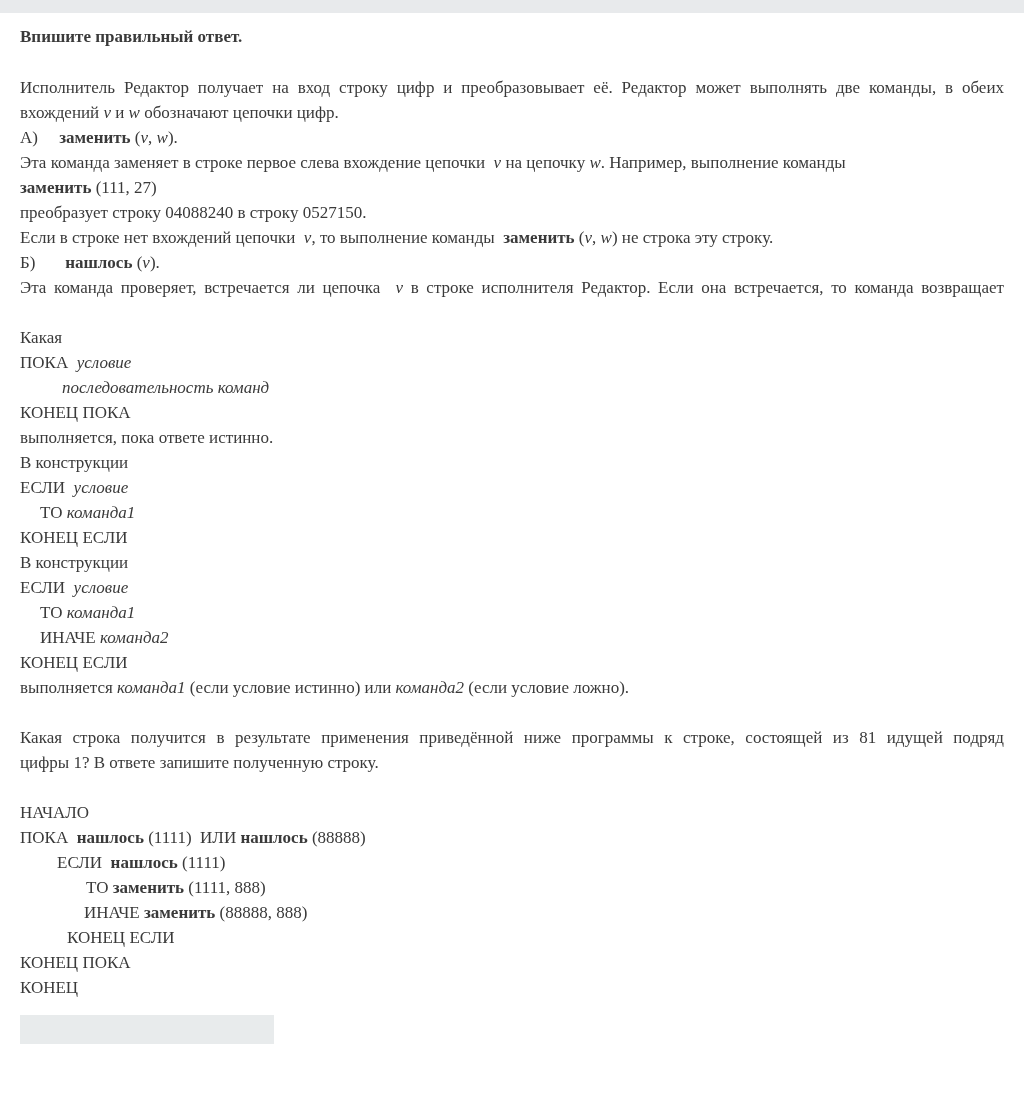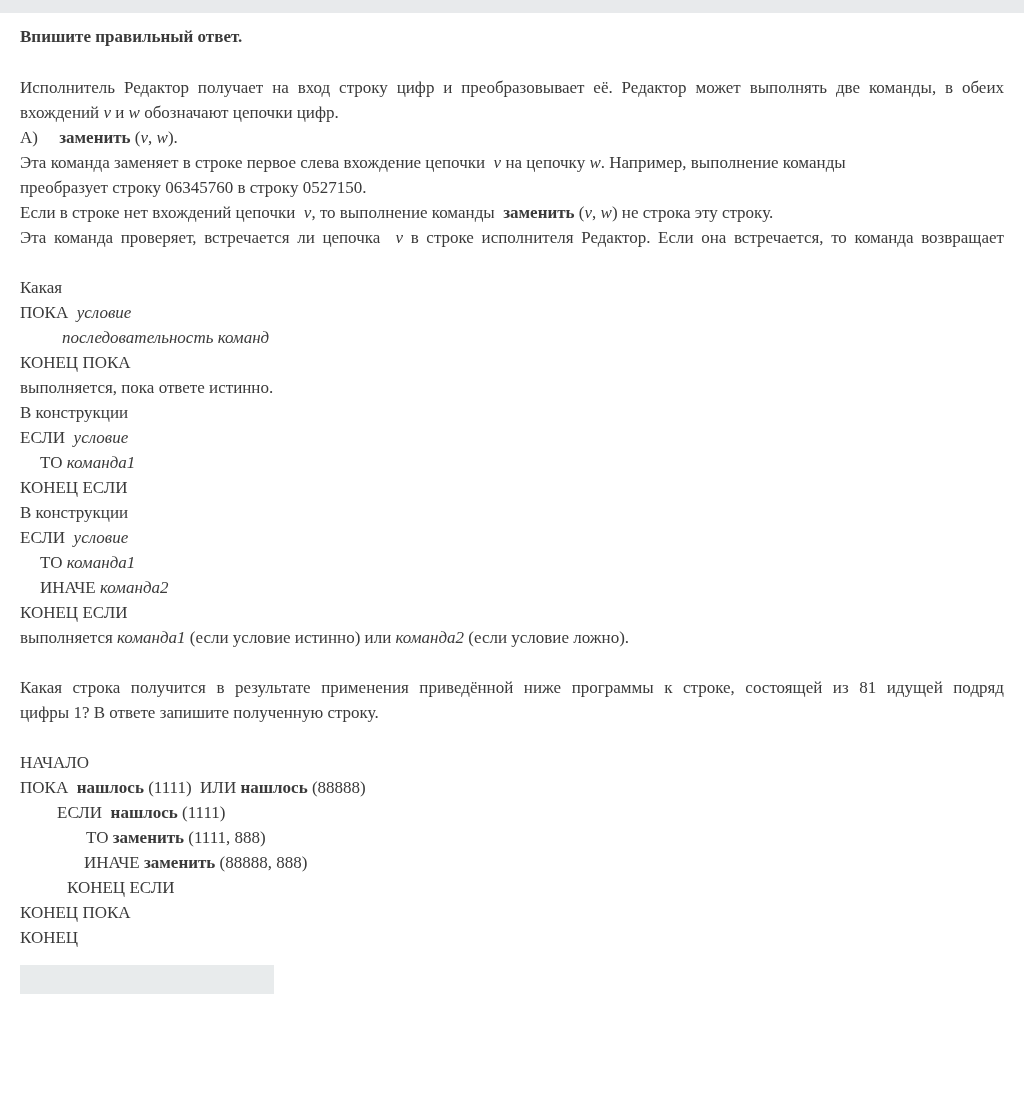--- a/index.html
+++ b/index.html
@@ -64,22 +64,24 @@
 
 <div class="topbar"></div>
 
 <div class="content">
   <div class="title">Впишите правильный ответ.</div>
   <div>
       <div class="line just"><span>Исполнитель Редактор получает на вход строку цифр и преобразовывает её. Редактор может выполнять две команды, в обеих</span></div>
       <div class="line"><span>вхождений </span><span class="i">v</span><span> и </span><span class="i">w</span><span> обозначают цепочки цифр.</span></div>
       <div class="line"><span>А)&nbsp;&nbsp;&nbsp;&nbsp; </span><span class="b">заменить</span><span> (</span><span class="i">v</span><span>, </span><span class="i">w</span><span>).</span></div>
       <div class="line"><span>Эта команда заменяет в строке первое слева вхождение цепочки&nbsp; </span><span class="i">v</span><span> на цепочку </span><span class="i">w</span><span>. Например, выполнение команды</span></div>
-      <div class="line"><span>преобразует строку 06345760 в строку 0527150.</span></div>
+      <div class="line"><span class="b">заменить</span><span> (111, 27)</span></div>
+      <div class="line"><span>преобразует строку 04088240 в строку 0527150.</span></div>
       <div class="line"><span>Если в строке нет вхождений цепочки&nbsp; </span><span class="i">v</span><span>, то выполнение команды&nbsp; </span><span class="b">заменить</span><span> (</span><span class="i">v</span><span>, </span><span class="i">w</span><span>) не строка эту строку.</span></div>
+      <div class="line"><span>Б)&nbsp;&nbsp;&nbsp;&nbsp;&nbsp;&nbsp; </span><span class="b">нашлось</span><span> (</span><span class="i">v</span><span>).</span></div>
       <div class="line just"><span>Эта команда проверяет, встречается ли цепочка&nbsp; </span><span class="i">v</span><span> в строке исполнителя Редактор. Если она встречается, то команда возвращает</span></div>
       <div class="line blank"></div>
       <div class="line"><span>Какая</span></div>
       <div class="line"><span>ПОКА&nbsp; </span><span class="i">условие</span></div>
       <div class="line" style="padding-left: 42px;"><span class="i">последовательность команд</span></div>
       <div class="line"><span>КОНЕЦ ПОКА</span></div>
       <div class="line"><span>выполняется, пока ответе истинно.</span></div>
       <div class="line"><span>В конструкции</span></div>
       <div class="line"><span>ЕСЛИ&nbsp; </span><span class="i">условие</span></div>
       <div class="line" style="padding-left: 20px;"><span>ТО </span><span class="i">команда1</span></div>

